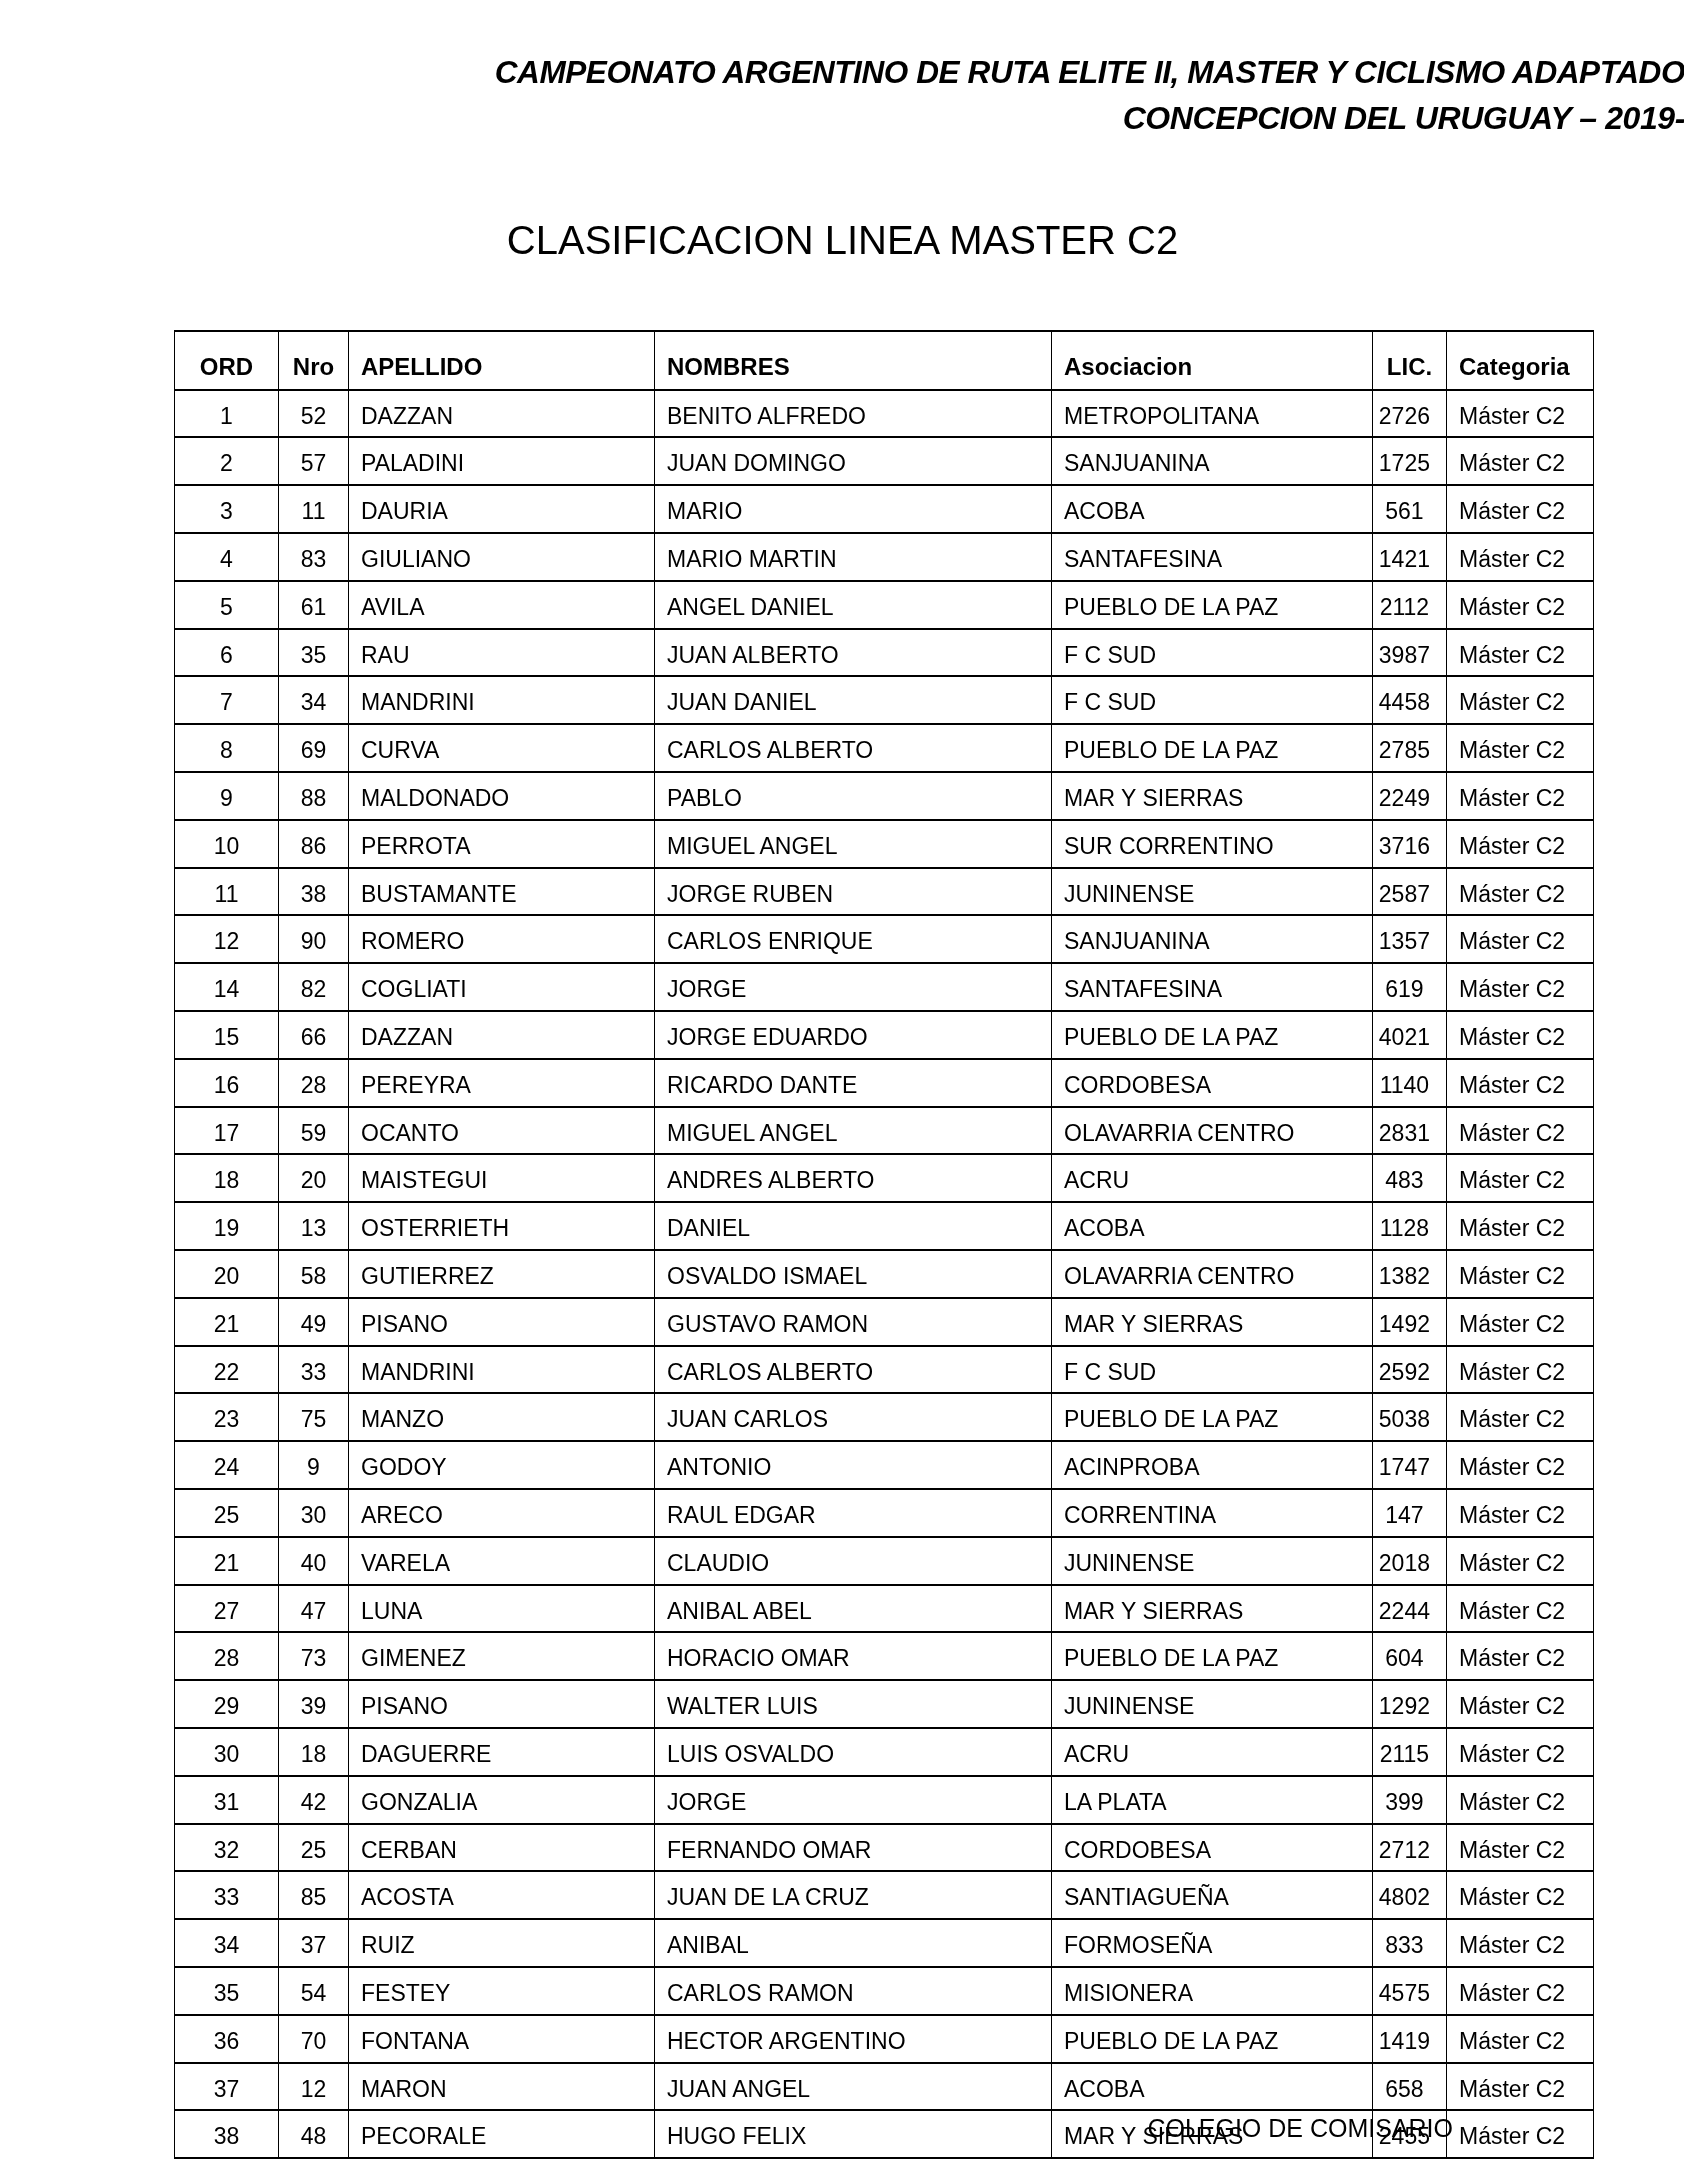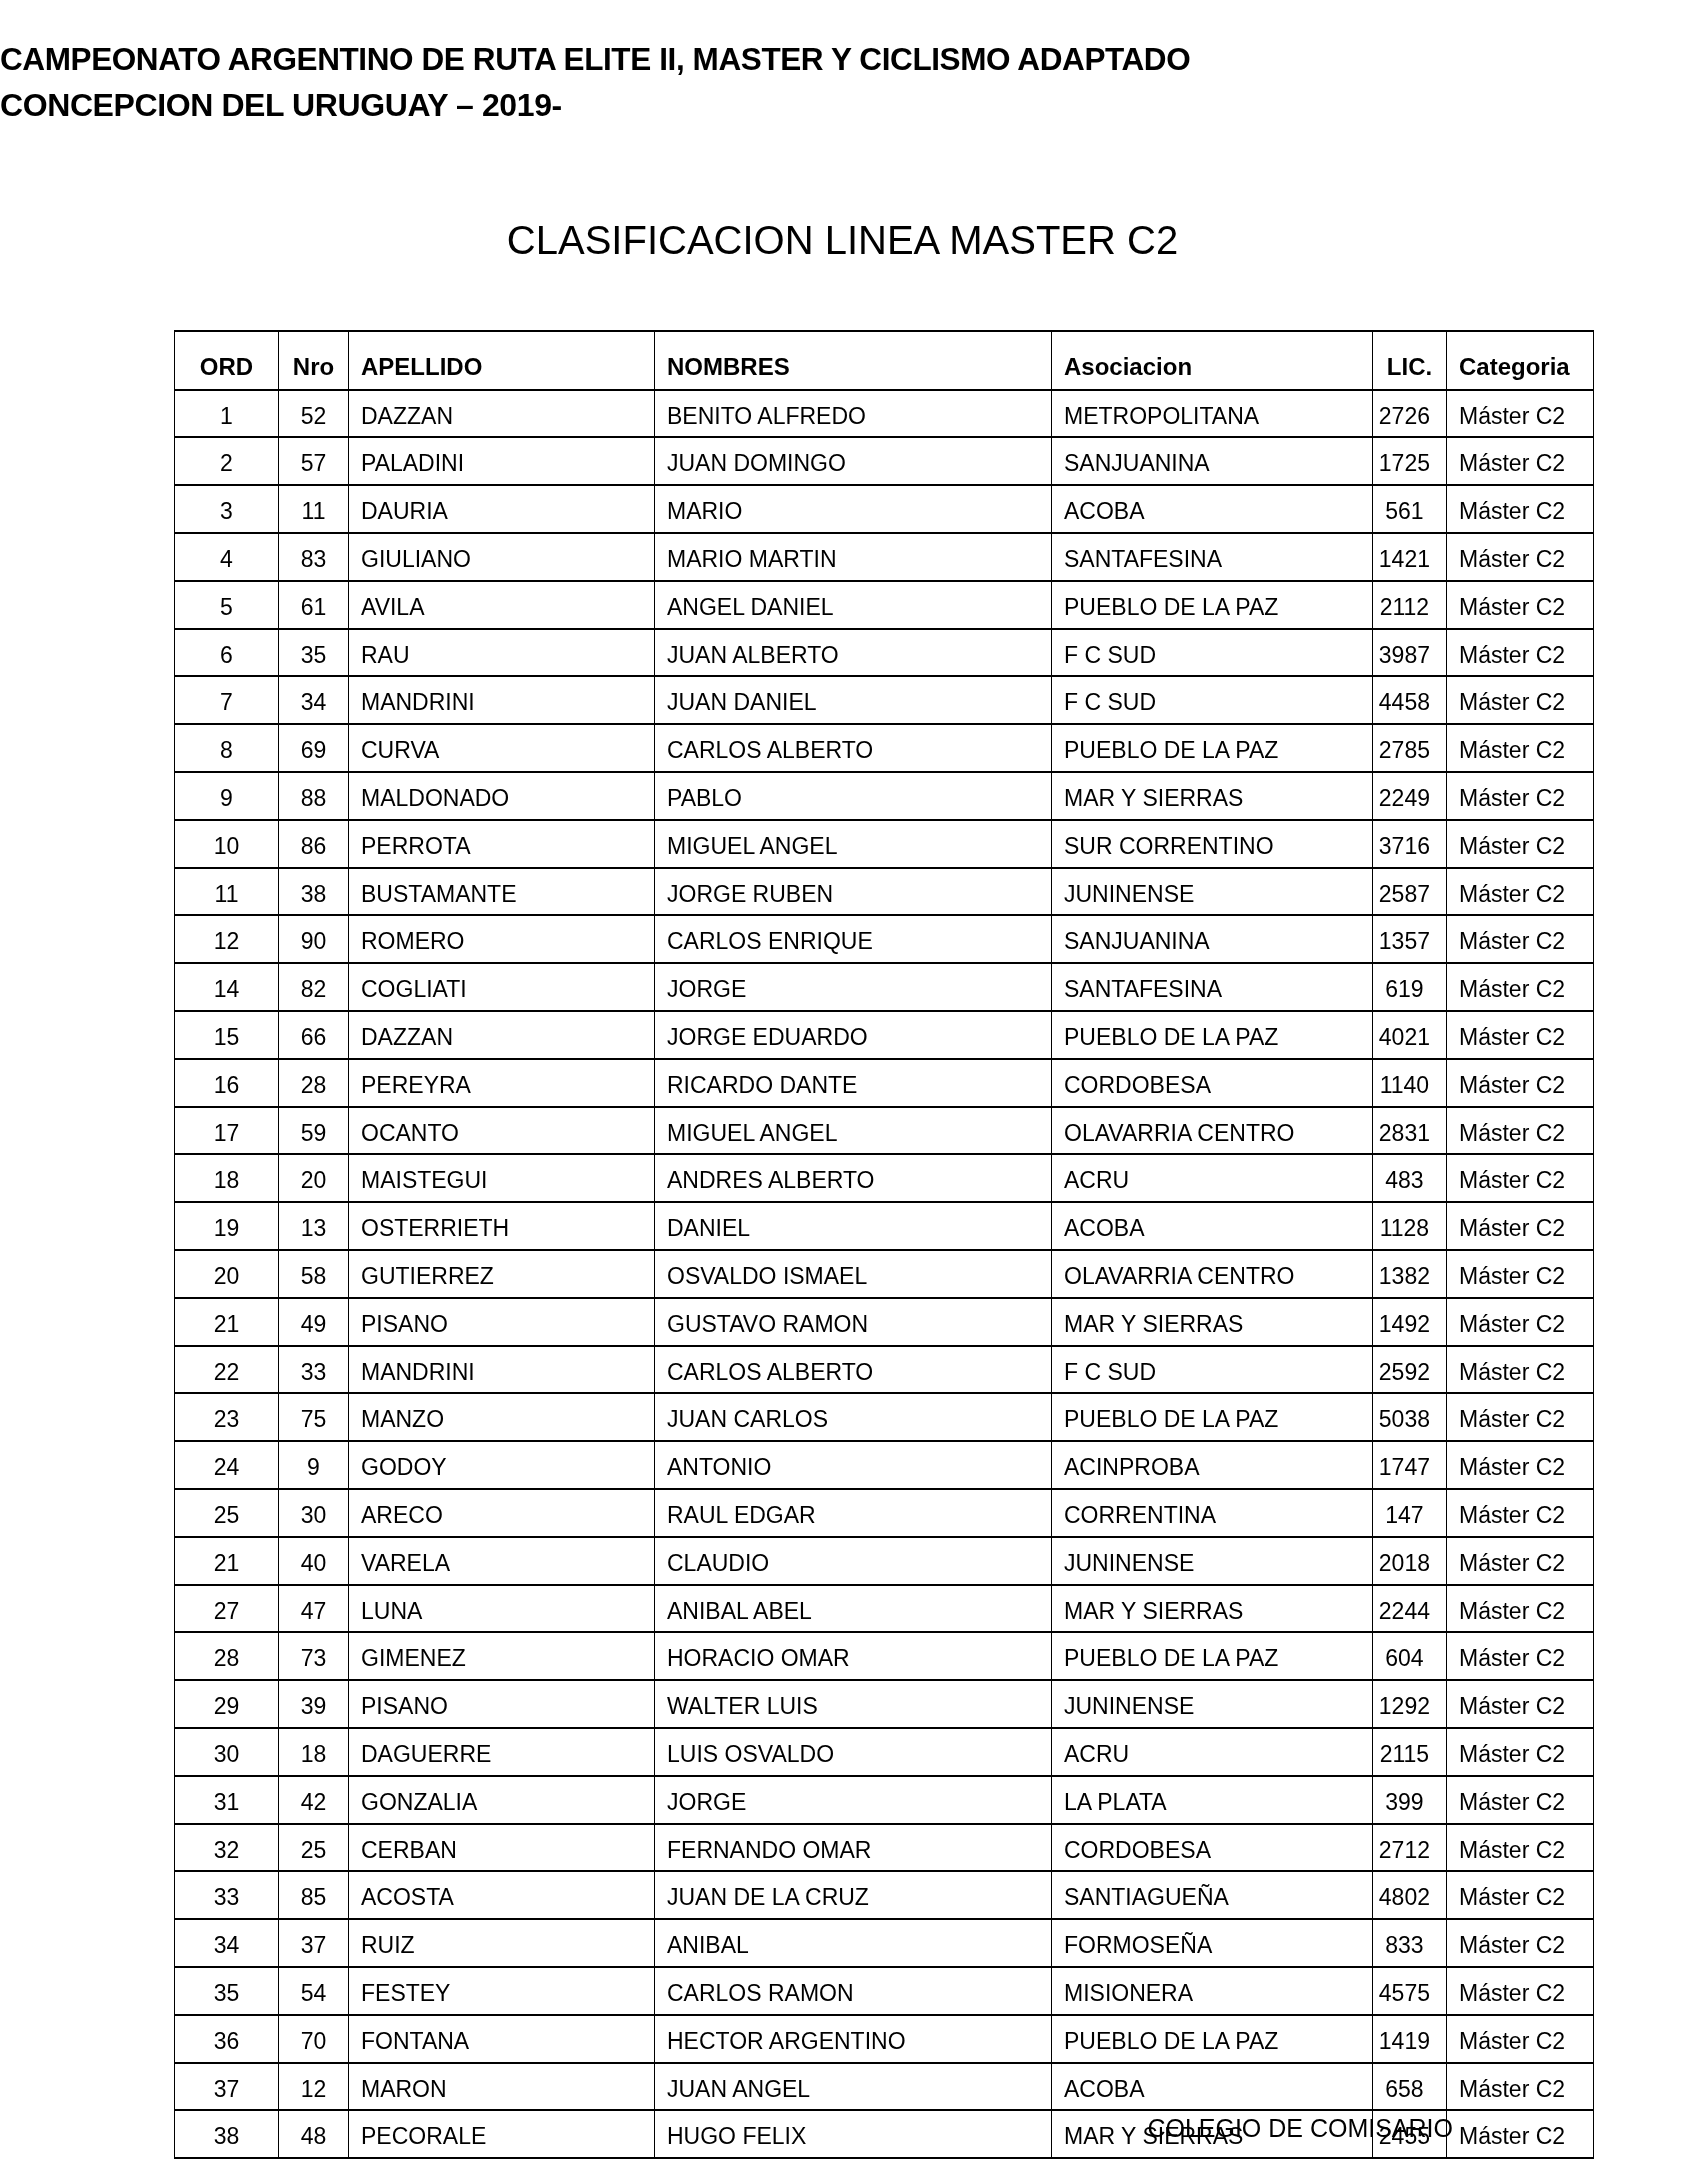--- a/index.html
+++ b/index.html
@@ -10,24 +10,25 @@
   body {
     width: 1685px;
     height: 2181px;
     position: relative;
     overflow: hidden;
     font-family: "Liberation Sans", "DejaVu Sans", sans-serif;
     color: #000;
   }
   .header-block {
     position: absolute;
-    top: 44px;
+    top: 57px;
     left: 0;
     width: 100%;
-    text-align: left;
+    text-align: right;
+    font-style: italic;
   }
   .header-line1 {
     font-size: 31.5px;
     font-weight: bold;
     letter-spacing: -0.4px;
     line-height: 1.0;
     margin: 0;
   }
   .header-line2 {
     font-size: 32px;

